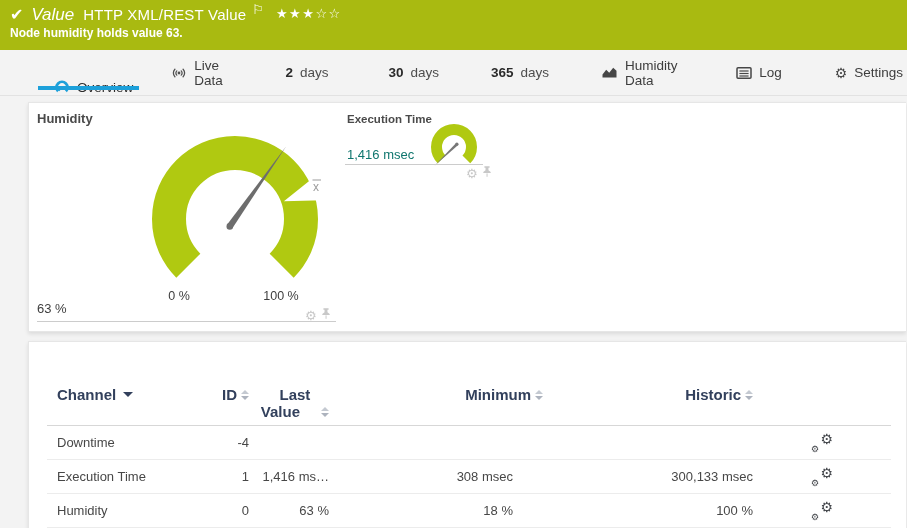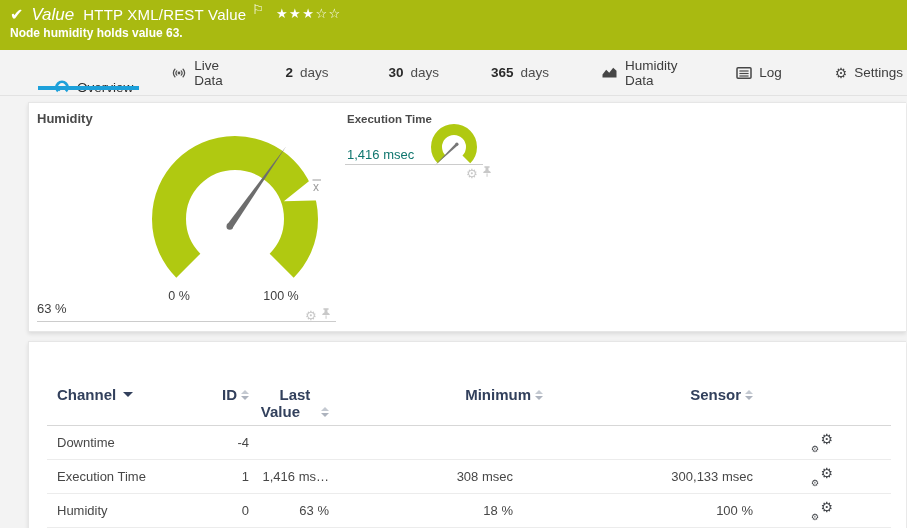--- a/index.html
+++ b/index.html
@@ -231,21 +231,21 @@
         </span>
       </div>
       <div class="th th-right">
         <span>Minimum</span>
         <span class="sort">
             <i class="up"></i>
             <i class="dn"></i>
           </span>
       </div>
       <div class="th th-right">
-        <span>Sensor</span>
+        <span>Historic</span>
         <span class="sort">
             <i class="up"></i>
             <i class="dn"></i>
           </span>
       </div>
       <div class="th"></div>
     </div>
 
     <div class="trow tbody-row">
       <div class="td-channel">Downtime</div>

